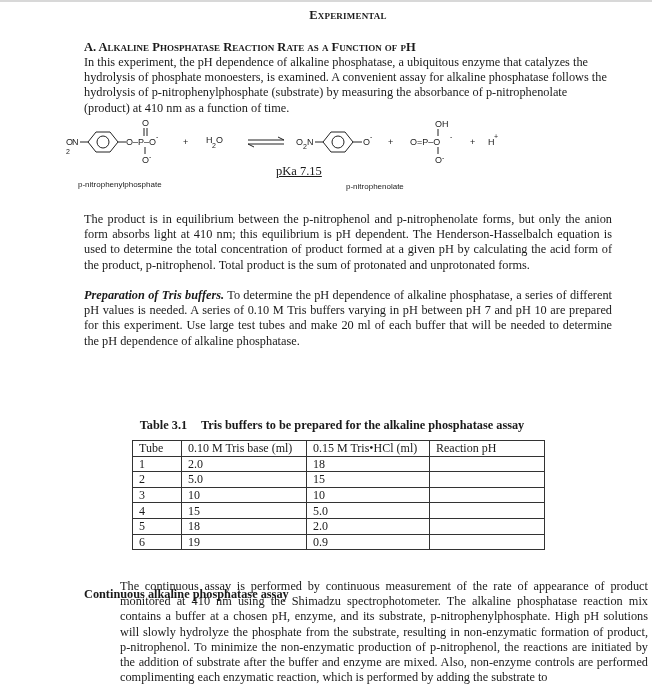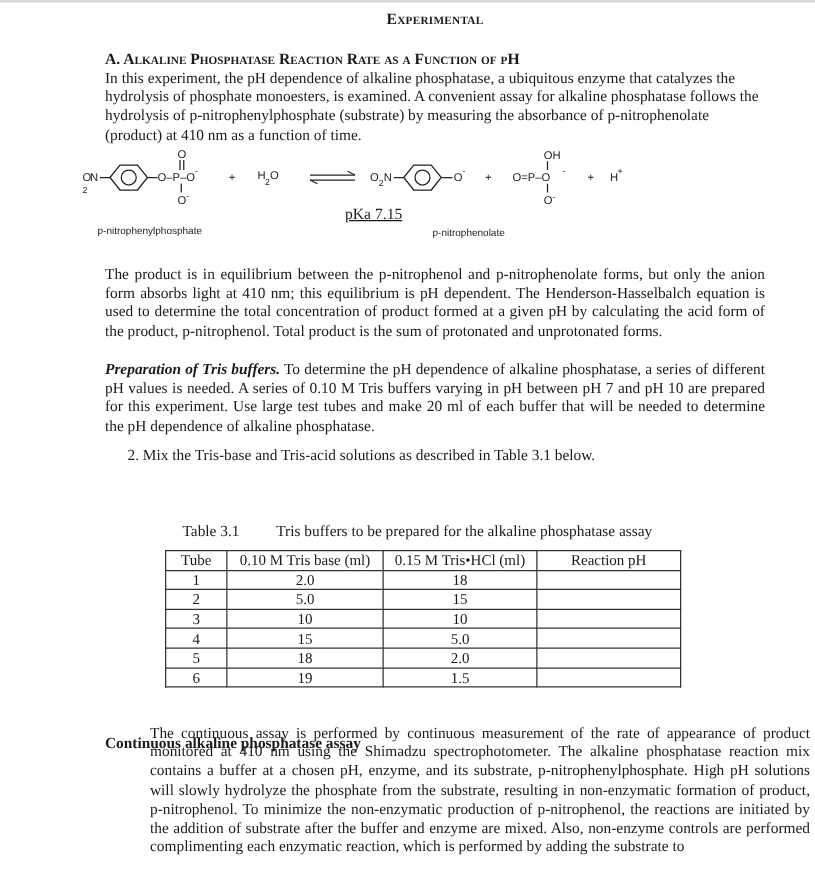--- a/index.html
+++ b/index.html
@@ -8,24 +8,24 @@
   .topline { position:absolute; left:0; top:0; width:652px; height:2px; background:#d8d8d8; }
   .page { position:absolute; left:84px; top:0; width:528px; }
   .h-exp { position:absolute; left:0; width:100%; top:8px; text-align:center; font-weight:bold;
            font-size:12.5px; font-variant:small-caps; letter-spacing:0.2px; }
   .secA { position:absolute; top:40px; left:0; font-weight:bold; font-size:12.5px; font-variant:small-caps; }
   p { margin:0; font-size:12.3px; line-height:15.2px; }
   .p1 { position:absolute; top:55px; left:0; width:528px; }
   .p2 { position:absolute; top:212px; left:0; width:528px; text-align:justify; }
   .p3 { position:absolute; top:288px; left:0; width:528px; text-align:justify; }
   .steps { position:absolute; top:357px; left:18px; font-size:12.3px; line-height:15.2px; }
-  .tcap { position:absolute; top:418px; left:62px; font-weight:normal; font-size:12.3px; }
+  .tcap { position:absolute; top:418px; left:42px; font-weight:bold; font-size:12.3px;text-align:center; }
   .tcap .n { display:inline-block; width:75px; }
   table { position:absolute; top:440px; left:48px; border-collapse:collapse; font-size:12px; }
-  td, th { border:1px solid #333; padding:0 6px; height:14.6px; line-height:14px; text-align:center; font-weight:normal; }
+  td, th { border:1px solid #333; padding:0 6px; height:14.6px; line-height:14px; text-align:left; font-weight:normal; }
   th.c0, td.c0 { width:36px; } th.c1, td.c1 { width:112px; } th.c2, td.c2 { width:110px; } th.c3, td.c3 { width:102px; }
   .h4 { position:absolute; top:565px; left:0; font-weight:bold; font-size:12.3px;margin-top:22px; }
   .p4 { position:absolute; top:579px; left:0; width:528px; text-align:justify;margin-left:36px; }
   .rxn { position:absolute; top:112px; left:0; width:560px; height:85px; }
   .lbl { position:absolute; font-family:"Liberation Sans", sans-serif; font-size:8px; color:#222; }
   .pka { position:absolute; font-size:12.5px; }
 </style>
 </head>
 <body>
 
@@ -89,21 +89,20 @@
     <span class="lbl" style="left:-6px;top:68px;">p-nitrophenylphosphate</span>
     <span class="pka" style="left:192px;top:52px;text-decoration:underline;">pKa 7.15</span>
     <span class="lbl" style="left:262px;top:70px;">p-nitrophenolate</span>
   </div>
 
   <p class="p2">The product is in equilibrium between the p-nitrophenol and p-nitrophenolate forms, but only the anion form absorbs light at 410 nm; this equilibrium is pH dependent. The Henderson-Hasselbalch equation is used to determine the total concentration of product formed at a given pH by calculating the acid form of the product, p-nitrophenol. Total product is the sum of protonated and unprotonated forms.</p>
 
   <p class="p3"><b><i>Preparation of Tris buffers.</i></b><span> To determine the pH dependence of alkaline phosphatase, a series of different pH values is needed. A series of 0.10 M Tris buffers varying in pH between pH 7 and pH 10 are prepared for this experiment. Use large test tubes and make 20 ml of each buffer that will be needed to determine the pH dependence of alkaline phosphatase.</span></p>
 
   <div class="steps">
-    <div>2. Mix the Tris-base and Tris-acid solutions as described in Table 3.1 below.</div>
   </div>
 
   <div class="tcap">
     <span class="n">Table 3.1</span><span>Tris buffers to be prepared for the alkaline phosphatase assay</span>
   </div>
 
   <table>
     <tbody>
         <tr>
       <th class="c0">Tube</th>
@@ -137,21 +136,21 @@
         </tr>
     <tr>
           <td class="c0">5</td>
           <td class="c1">18</td>
           <td class="c2">2.0</td>
           <td class="c3"></td>
         </tr>
     <tr>
           <td class="c0">6</td>
           <td class="c1">19</td>
-          <td class="c2">1.5</td>
+          <td class="c2">0.9</td>
           <td class="c3"></td>
         </tr>
   </tbody>
     </table>
 
   <div class="h4">Continuous alkaline phosphatase assay</div>
   <p class="p4">The continuous assay is performed by continuous measurement of the rate of appearance of product monitored at 410 nm using the Shimadzu spectrophotometer. The alkaline phosphatase reaction mix contains a buffer at a chosen pH, enzyme, and its substrate, p-nitrophenylphosphate. High pH solutions will slowly hydrolyze the phosphate from the substrate, resulting in non-enzymatic formation of product, p-nitrophenol. To minimize the non-enzymatic production of p-nitrophenol, the reactions are initiated by the addition of substrate after the buffer and enzyme are mixed. Also, non-enzyme controls are performed complimenting each enzymatic reaction, which is performed by adding the substrate to</p>
 </div>
 
 </body></html>

